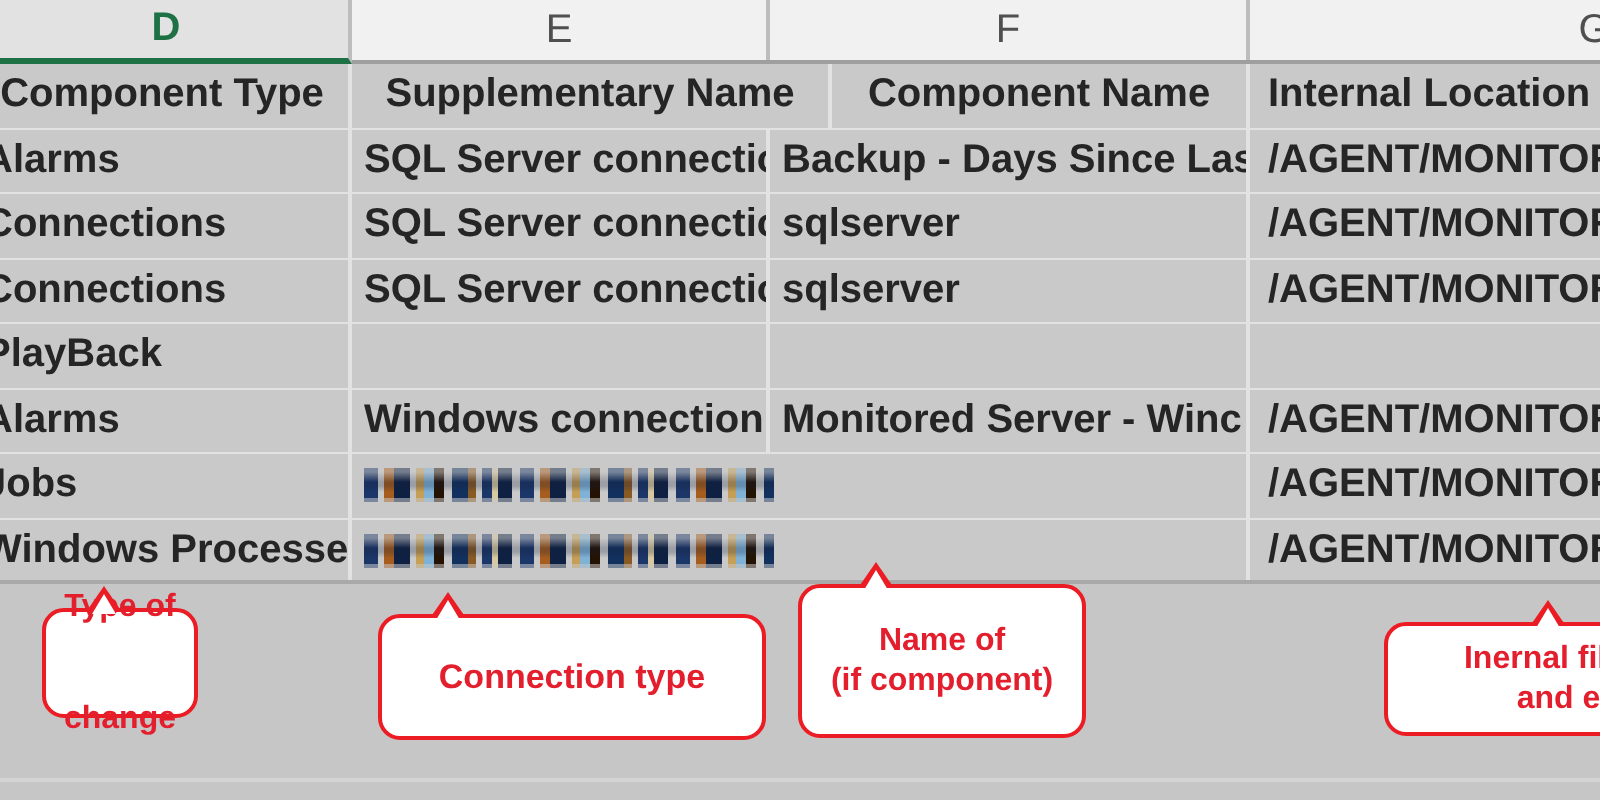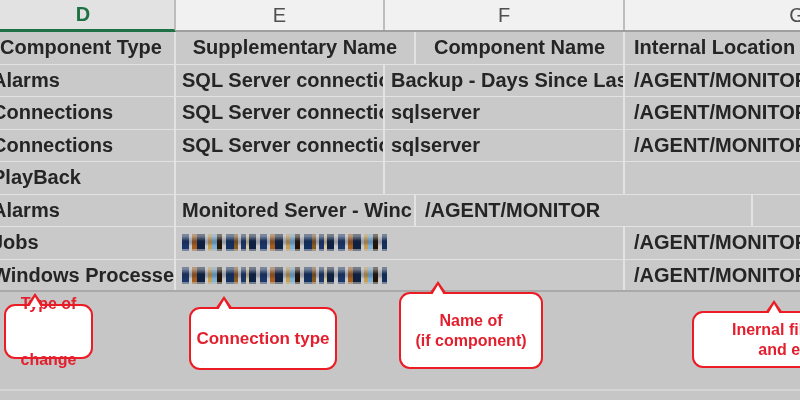--- a/index.html
+++ b/index.html
@@ -102,20 +102,21 @@
 
   <div class="row">
     <div class="cell cD">PlayBack</div>
     <div class="cell cE"></div>
     <div class="cell cF"></div>
     <div class="cell cG"></div>
   </div>
 
   <div class="row">
     <div class="cell cD">Alarms</div>
+    <div class="cell cE">Windows connection</div>
     <div class="cell cF">Monitored Server - Winc</div>
     <div class="cell cG">/AGENT/MONITOR</div>
   </div>
 
   <div class="row">
     <div class="cell cD">Jobs</div>
     <div class="cell cE" style="border-right:none;width:211px;">
       <div class="redact"></div>
     </div>
     <div class="cell cF" style="width:238px;"></div>
@@ -126,27 +127,27 @@
     <div class="cell cD">Windows Processes</div>
     <div class="cell cE" style="border-right:none;width:211px;">
       <div class="redact"></div>
     </div>
     <div class="cell cF" style="width:238px;"></div>
     <div class="cell cG">/AGENT/MONITOR</div>
   </div>
 
 </div>
 
-<div class="callout" style="left:4px;top:304px;width:89px;height:55px;font-size:16px;gap:36px;">
+<div class="callout" style="left:21px;top:304px;width:78px;height:55px;font-size:16px;gap:36px;">
   <span class="tail" style="left:20px;"></span>
   <div class="line">Type of</div>
   <div class="line">change</div>
 </div>
 
-<div class="callout" style="left:189px;top:307px;width:148px;height:63px;font-size:17px;">
+<div class="callout" style="left:189px;top:307px;width:194px;height:63px;font-size:17px;">
   <span class="tail" style="left:24px;"></span>
   <div class="line">Connection type</div>
 </div>
 
 <div class="callout" style="left:399px;top:292px;width:144px;height:77px;font-size:16px;">
   <span class="tail" style="left:28px;"></span>
   <div class="line">Name of</div>
   <div class="line">(if component)</div>
 </div>
 

